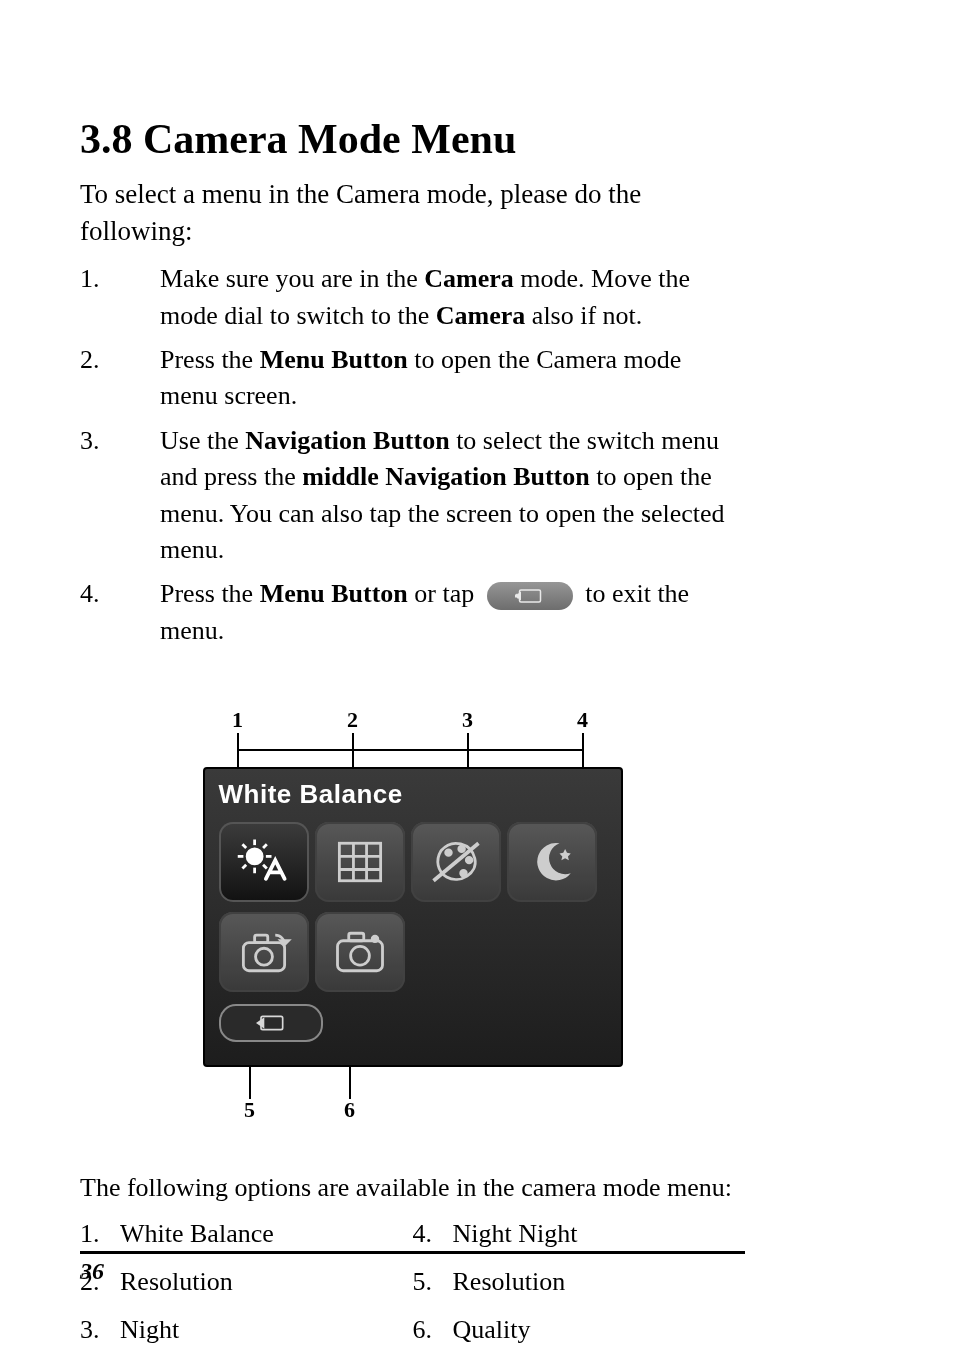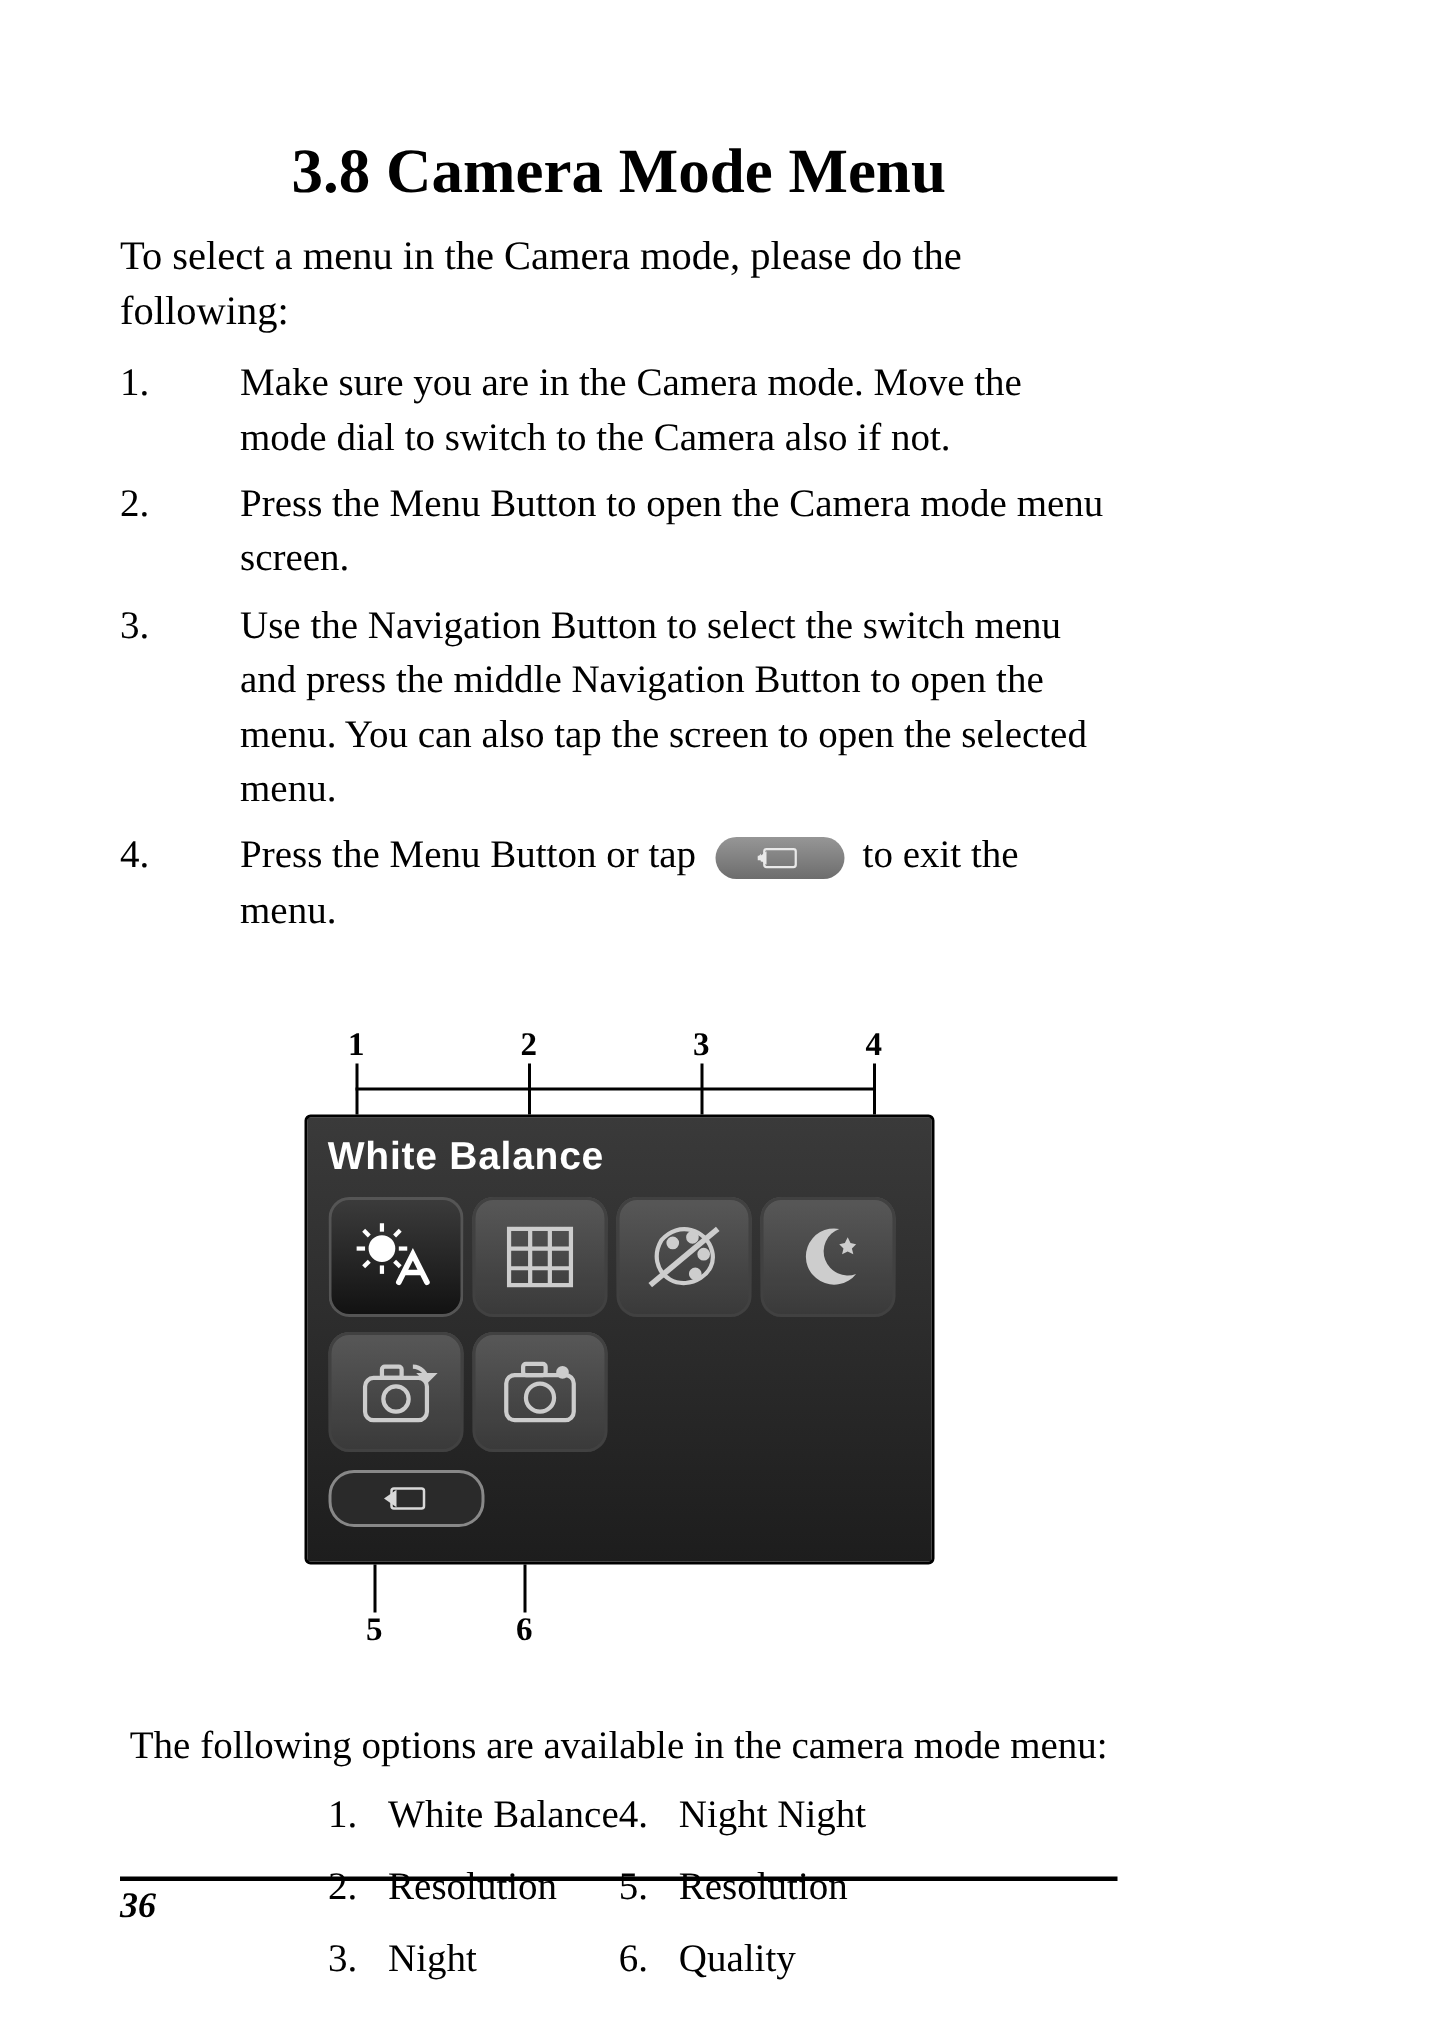--- a/index.html
+++ b/index.html
@@ -6,25 +6,24 @@
     margin: 0;
     padding: 0;
     background: #fff;
     font-family: "Palatino Linotype", "Book Antiqua", Palatino, Georgia, serif;
     color: #000;
   }
   .page {
     width: 825px;
     height: 1345px;
     box-sizing: border-box;
-    padding: 90px 80px 40px 80px;
+    padding: 114px 80px 40px 80px;
     position: relative;
     display: flex;
     flex-direction: column;
-    align-items: center;
   }
   h1 {
     font-size: 42px;
     font-weight: bold;
     margin: 0 0 12px 0;
     line-height: 1.2;
   }
   .intro {
     font-size: 27px;
     margin: 0 0 12px 0;
@@ -44,21 +43,21 @@
     margin-bottom: 8px;
     position: relative;
   }
   ol.steps > li::before {
     content: counter(step) ".";
     position: absolute;
     left: 0;
     top: 0;
     font-size: 26px;
   }
-  .bold { font-weight: normal; }
+  .bold { font-weight: bold; }
   .step4-line {
     display: inline;
     margin-top: 20px;
   }
   .back-pill {
     display: inline-flex;
     align-items: center;
     justify-content: center;
     width: 86px;
     height: 28px;

